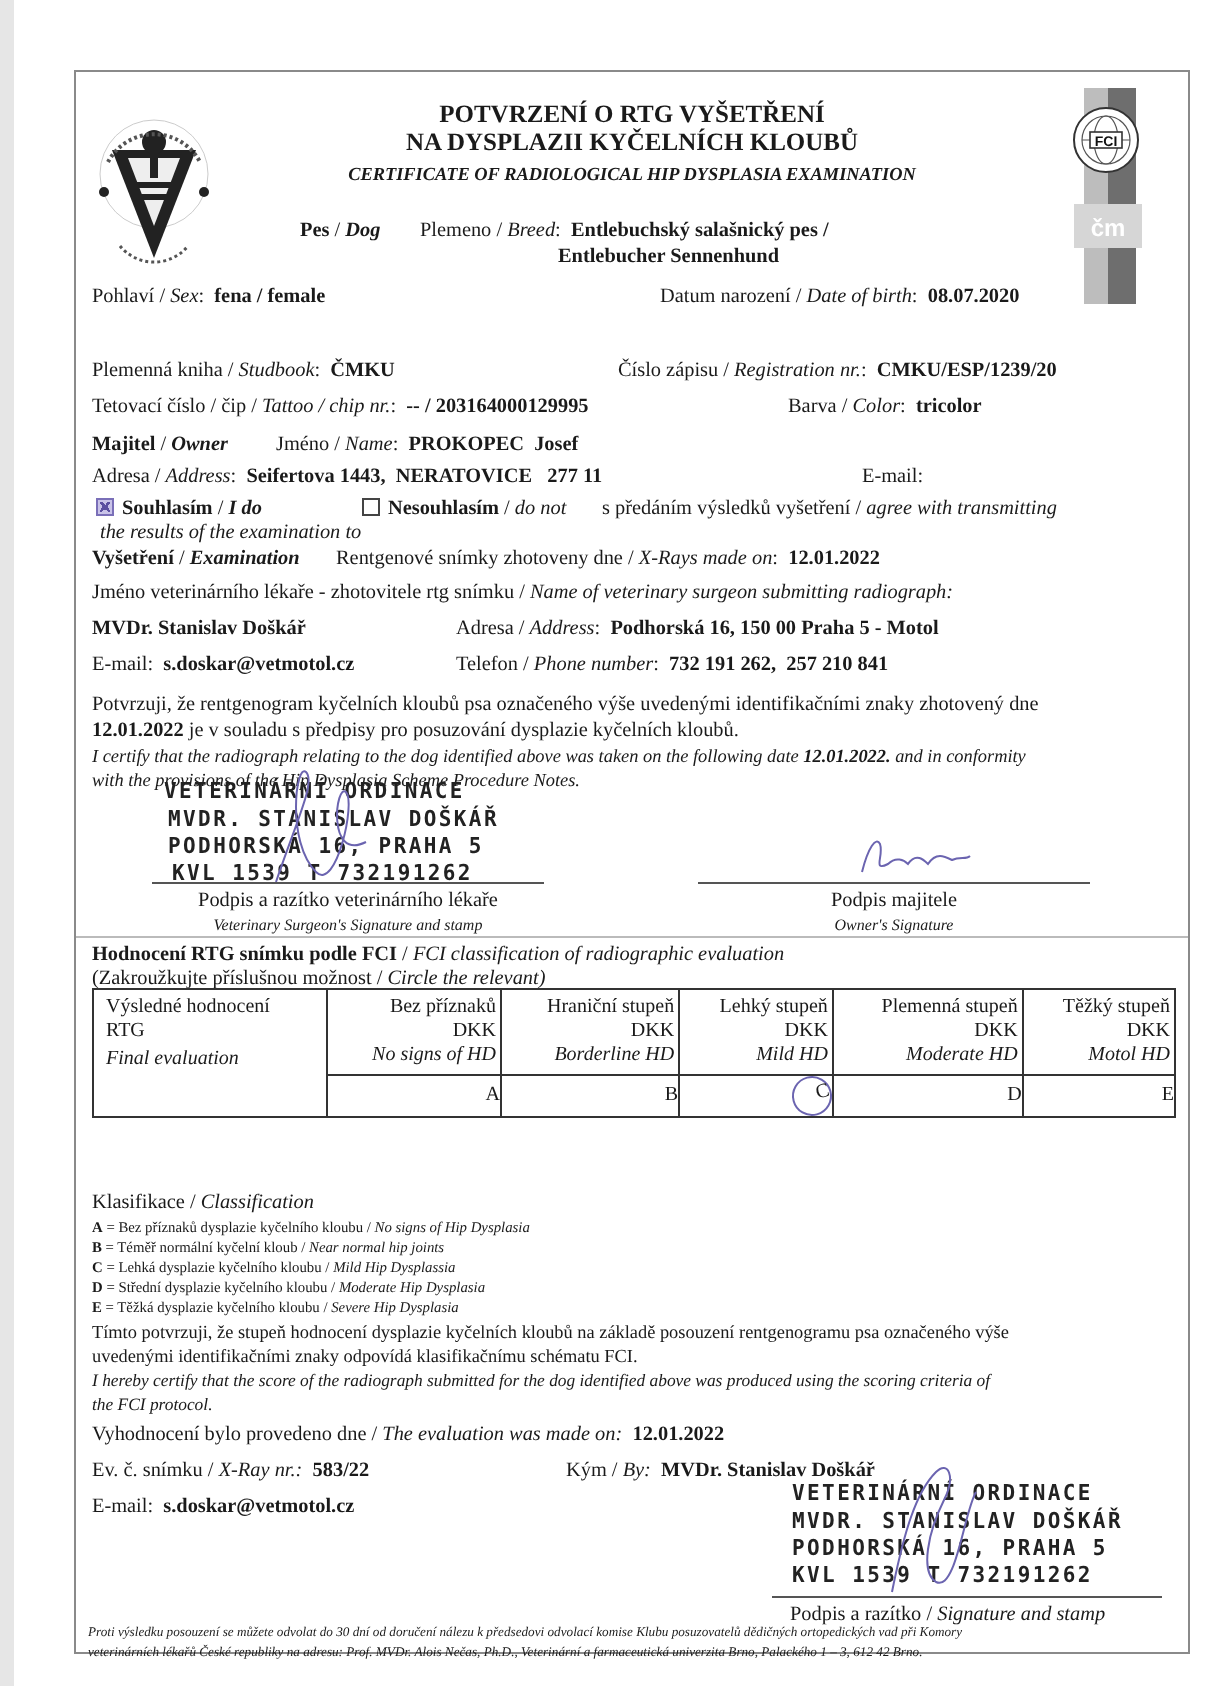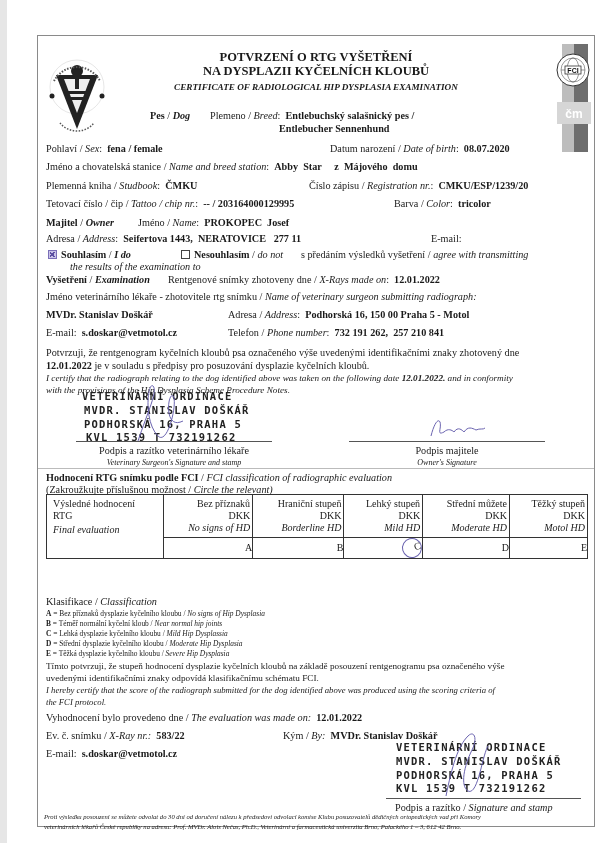--- a/index.html
+++ b/index.html
@@ -22,21 +22,21 @@
   .abs { position: absolute; white-space: nowrap; }
   .title1 { left: 0; width: 100%; text-align: center; font-weight: bold; font-size: 12.5px; }
   .subtitle { left: 0; width: 100%; text-align: center; font-weight: bold; font-style: italic; font-size: 9.2px; }
   .f { font-size: 10.2px; }
   .f b { font-weight: bold; }
   .f i { font-style: italic; }
   .small-i { font-size: 9.2px; font-style: italic; }
   .tiny { font-size: 7.4px; }
   .tiny i { font-style: italic; }
   .logo-left { left: 8px; top: 5px; width: 62px; height: 92px; }
-  .logo-right { left: 518px; top: 8px; width: 36px; height: 116px; }
+  .logo-right { left: 498px; top: 8px; width: 36px; height: 116px; }
   .checkbox {
     display: inline-block; width: 7px; height: 7px; border: 1px solid #444;
     vertical-align: -1px; margin-right: 4px; position: relative;
   }
   .checkbox.checked { background: #c9c3e8; border-color: #7a6fb8; }
   .checkbox.checked::after {
     content: ""; position: absolute; left: 1px; top: 1px; width: 5px; height: 5px;
     background: linear-gradient(45deg, transparent 40%, #5b4fa0 40%, #5b4fa0 60%, transparent 60%),
                 linear-gradient(-45deg, transparent 40%, #5b4fa0 40%, #5b4fa0 60%, transparent 60%);
   }
@@ -112,23 +112,20 @@
   </div>
   <div class="abs f" style="left:241px; top:87px;"><b>Entlebucher Sennenhund</b></div>
 
   <div class="abs f" style="left:8px; top:107px;">
     <span>Pohlaví</span> / <i>Sex</i>:&nbsp; <b>fena /  female</b>
   </div>
   <div class="abs f" style="left:292px; top:107px;">
     <span>Datum narození</span> / <i>Date of birth</i>:&nbsp; <b>08.07.2020</b>
   </div>
 
-  <div class="abs f" style="left:8px; top:125px;">
-    <span>Jméno a chovatelská stanice</span> / <i>Name and breed station</i>:&nbsp; <b style="white-space:pre">Abby  Star     z  Májového  domu</b>
-  </div>
 
   <div class="abs f" style="left:8px; top:144px;">
     <span>Plemenná kniha</span> / <i>Studbook</i>:&nbsp; <b>ČMKU</b>
   </div>
   <div class="abs f" style="left:271px; top:144px;">
     <span>Číslo zápisu</span> / <i>Registration nr.</i>:&nbsp; <b>CMKU/ESP/1239/20</b>
   </div>
 
   <div class="abs f" style="left:8px; top:162px;">
     <span>Tetovací číslo / čip</span> / <i>Tattoo / chip nr.</i>:&nbsp; <b>-- / 203164000129995</b>
@@ -150,21 +147,21 @@
 
   <div class="abs f" style="left:10px; top:213px;">
     <span class="checkbox checked"></span><b>Souhlasím</b> / <b><i>I do</i></b>
   </div>
   <div class="abs f" style="left:120px; top:213px;padding-left:23px;">
     <span class="checkbox"></span><b>Nesouhlasím</b> / <i>do not</i>
   </div>
   <div class="abs f" style="left:263px; top:213px;">
     <span>s předáním výsledků vyšetření</span> / <i>agree with transmitting</i>
   </div>
-  <div class="abs f" style="left:12px; top:225px;margin-left:20px;">
+  <div class="abs f" style="left:12px; top:225px;">
     <i>the results of the examination to</i>
   </div>
 
   <div class="abs f" style="left:8px; top:238px;">
     <b>Vyšetření</b> / <b><i>Examination</i></b>
   </div>
   <div class="abs f" style="left:130px; top:238px;">
     <span>Rentgenové snímky zhotoveny dne</span> / <i>X-Rays made on</i>:&nbsp; <b>12.01.2022</b>
   </div>
   <div class="abs f" style="left:8px; top:255px;">
@@ -236,21 +233,21 @@
             <div>Hraniční stupeň</div>
             <div>DKK</div>
             <div style="font-style:italic">Borderline HD</div>
           </td>
       <td>
             <div>Lehký stupeň</div>
             <div>DKK</div>
             <div style="font-style:italic">Mild HD</div>
           </td>
       <td>
-            <div>Střední můžete</div>
+            <div>Plemenná stupeň</div>
             <div>DKK</div>
             <div style="font-style:italic">Moderate HD</div>
           </td>
       <td>
             <div>Těžký stupeň</div>
             <div>DKK</div>
             <div style="font-style:italic">Motol HD</div>
           </td>
     </tr>
     <tr>

